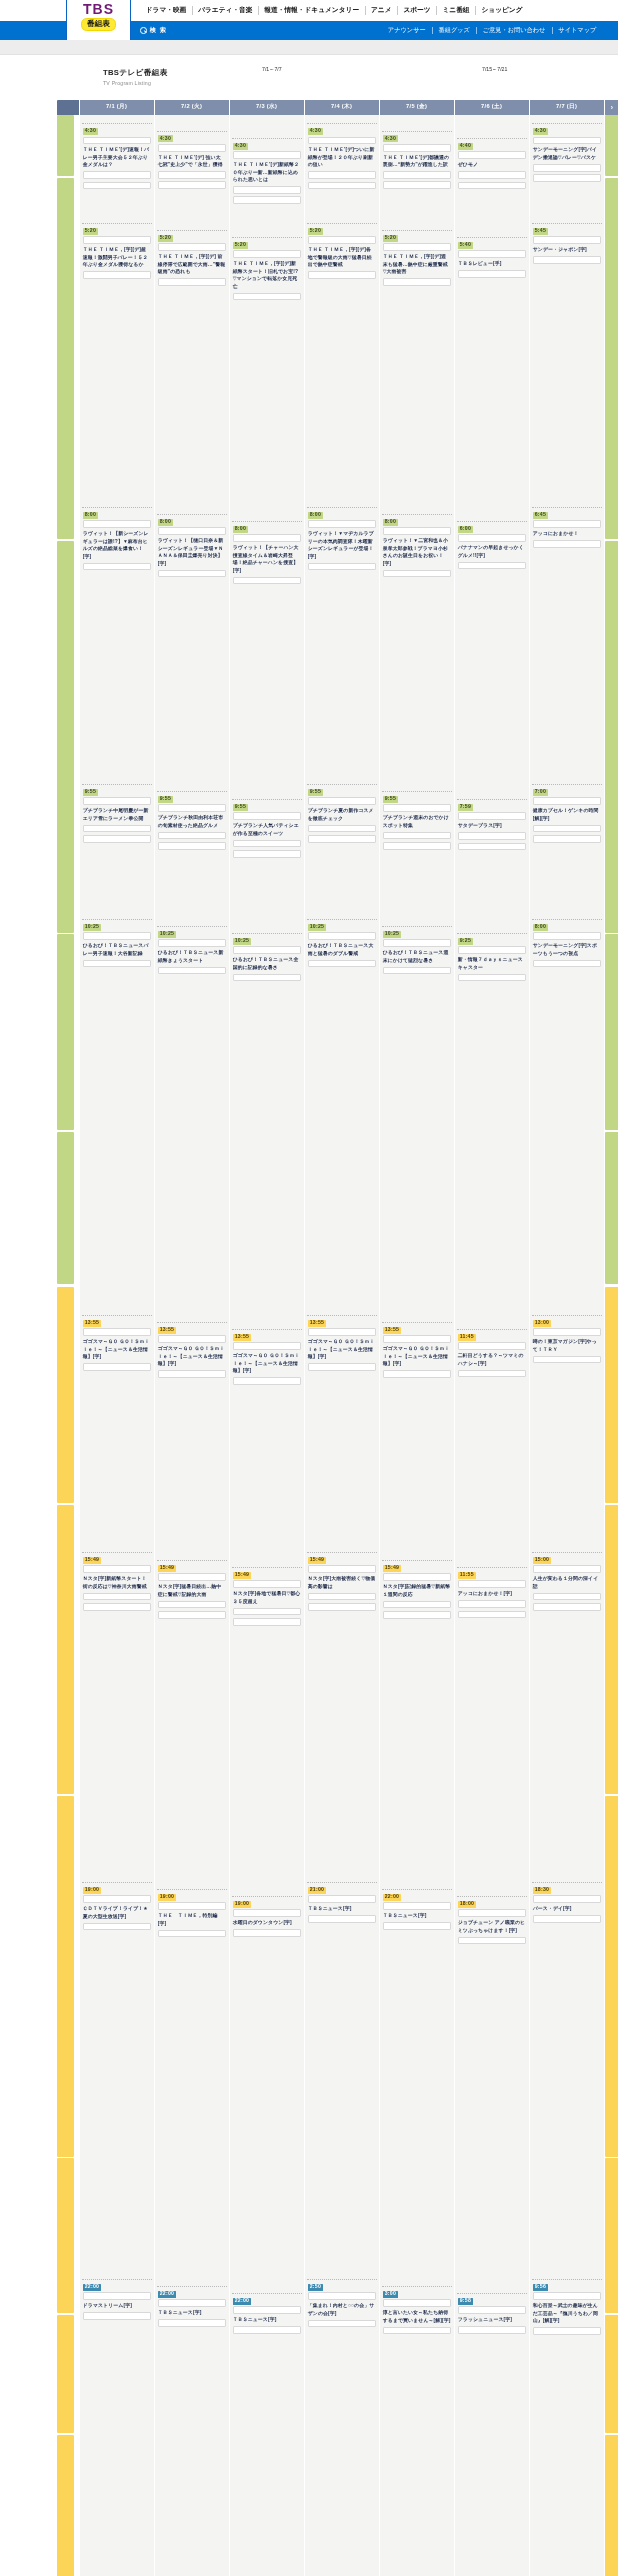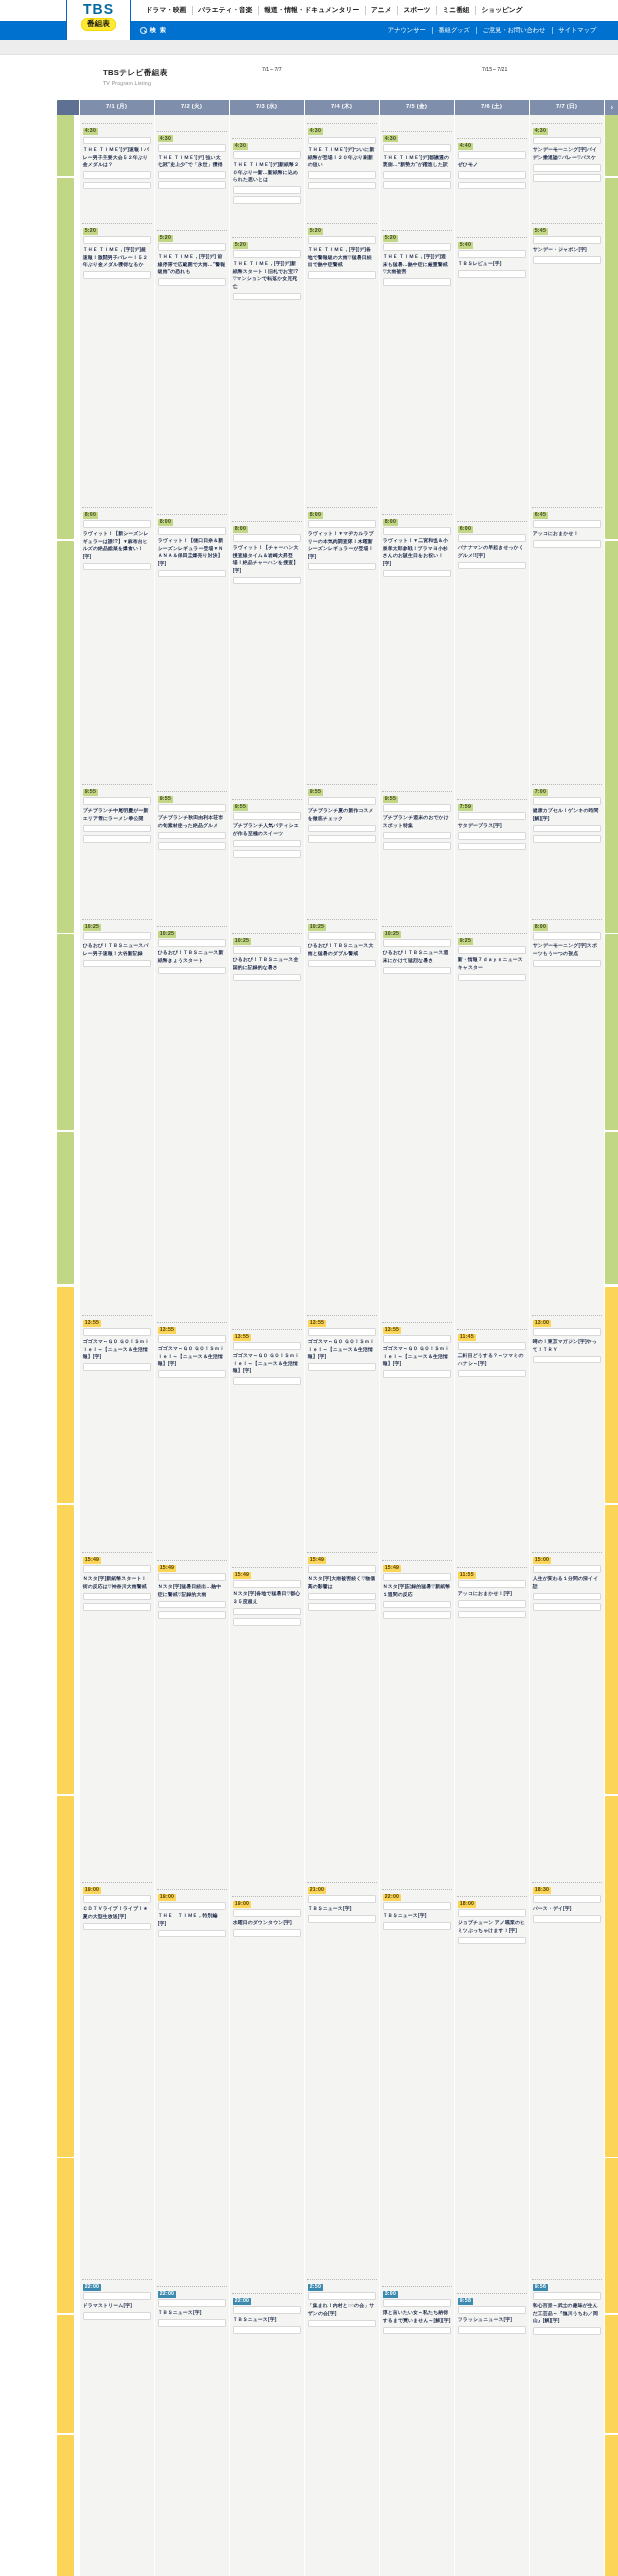--- a/index.html
+++ b/index.html
@@ -18,21 +18,21 @@
     height:20.6px; background:#ffffff; display:flex; align-items:center;
     border-bottom:0;
   }
   .logo-block {
     position:absolute; left:66px; top:0; width:65px; height:40px;
     background:#ffffff; border-left:1px solid #0b63c5; border-right:1px solid #0b63c5;
     z-index:8; display:flex; flex-direction:column; align-items:center;
     justify-content:flex-start; padding-top:1.5px;
   }
   .logo-tbs {
-    font-size:14px; font-weight:bold; color:#0369a1; letter-spacing:1px;
+    font-size:14px; font-weight:bold; color:#701a75; letter-spacing:1px;
     font-family:"Liberation Sans",sans-serif; line-height:1.1;
   }
   .logo-badge {
     margin-top:1px; background:#ffe933; color:#111; font-weight:bold;
     font-size:7.7px; padding:1px 4.6px 1.5px; border-radius:5.7px; line-height:1.1;
     border:0.5px solid #f0d800;
   }
   .gnav-cats {
     margin-left:140px; display:flex; align-items:center; height:20.6px;
     font-size:6.7px; font-weight:bold; color:#111;

